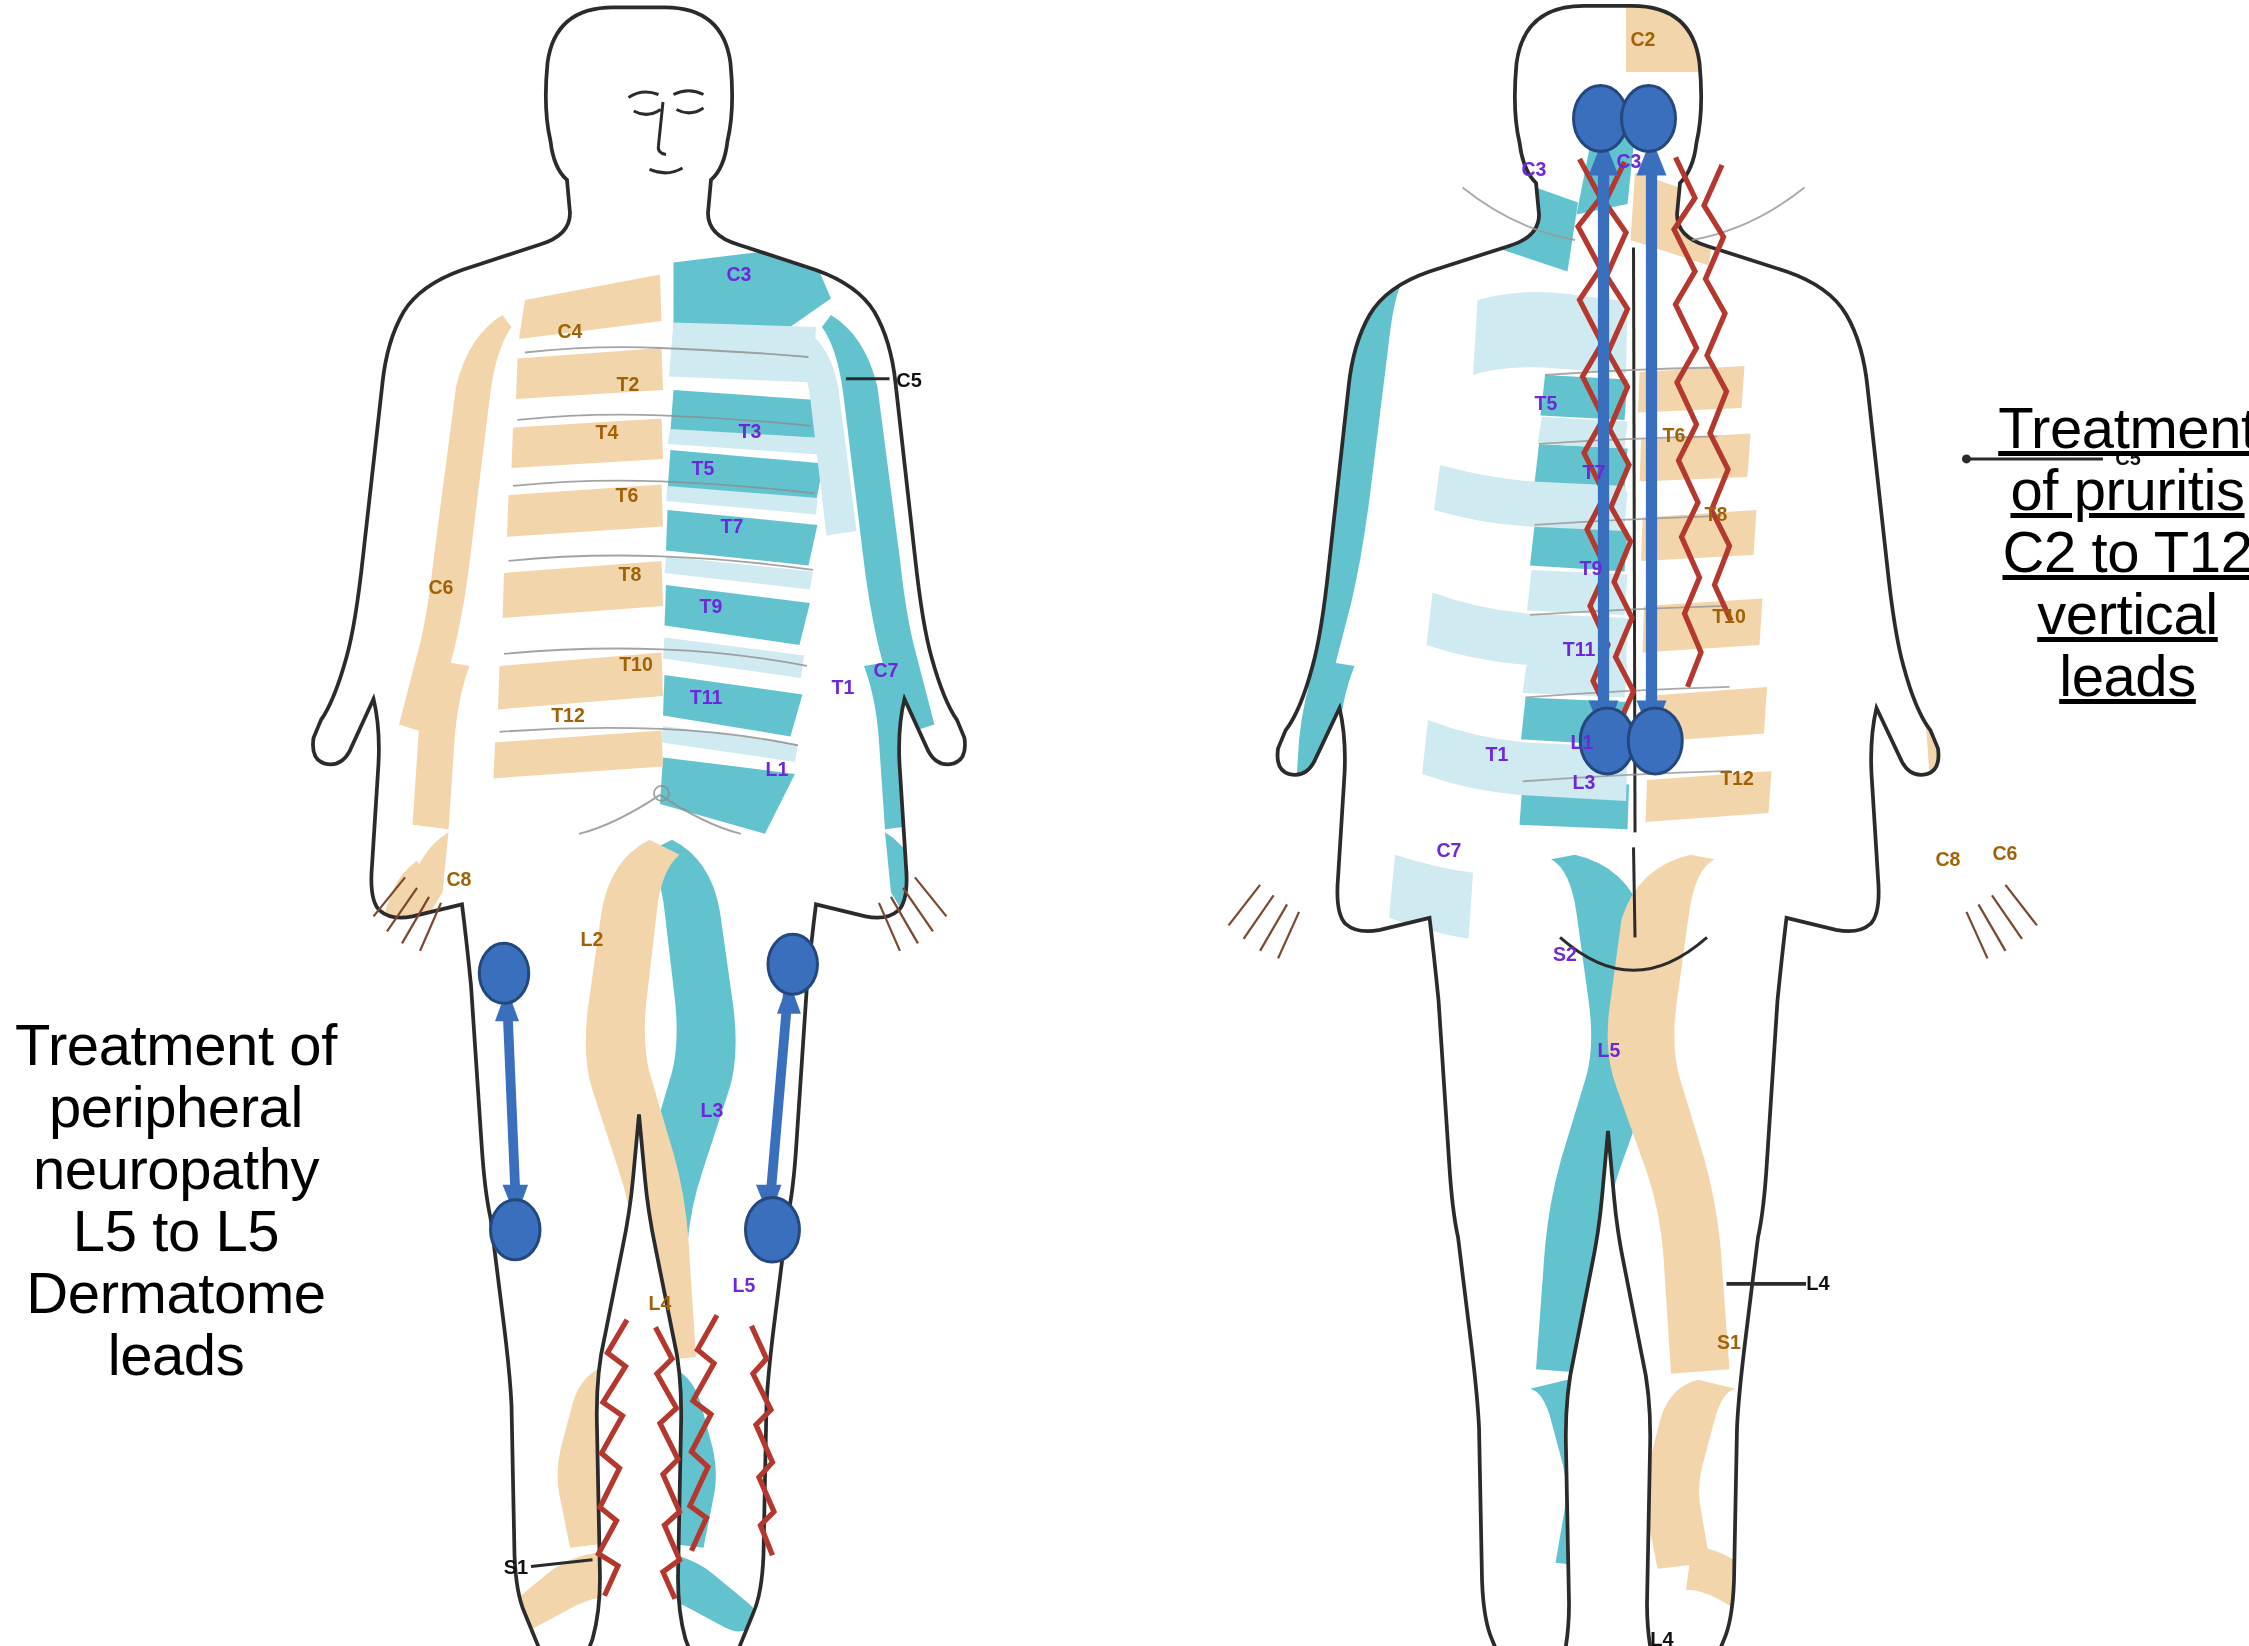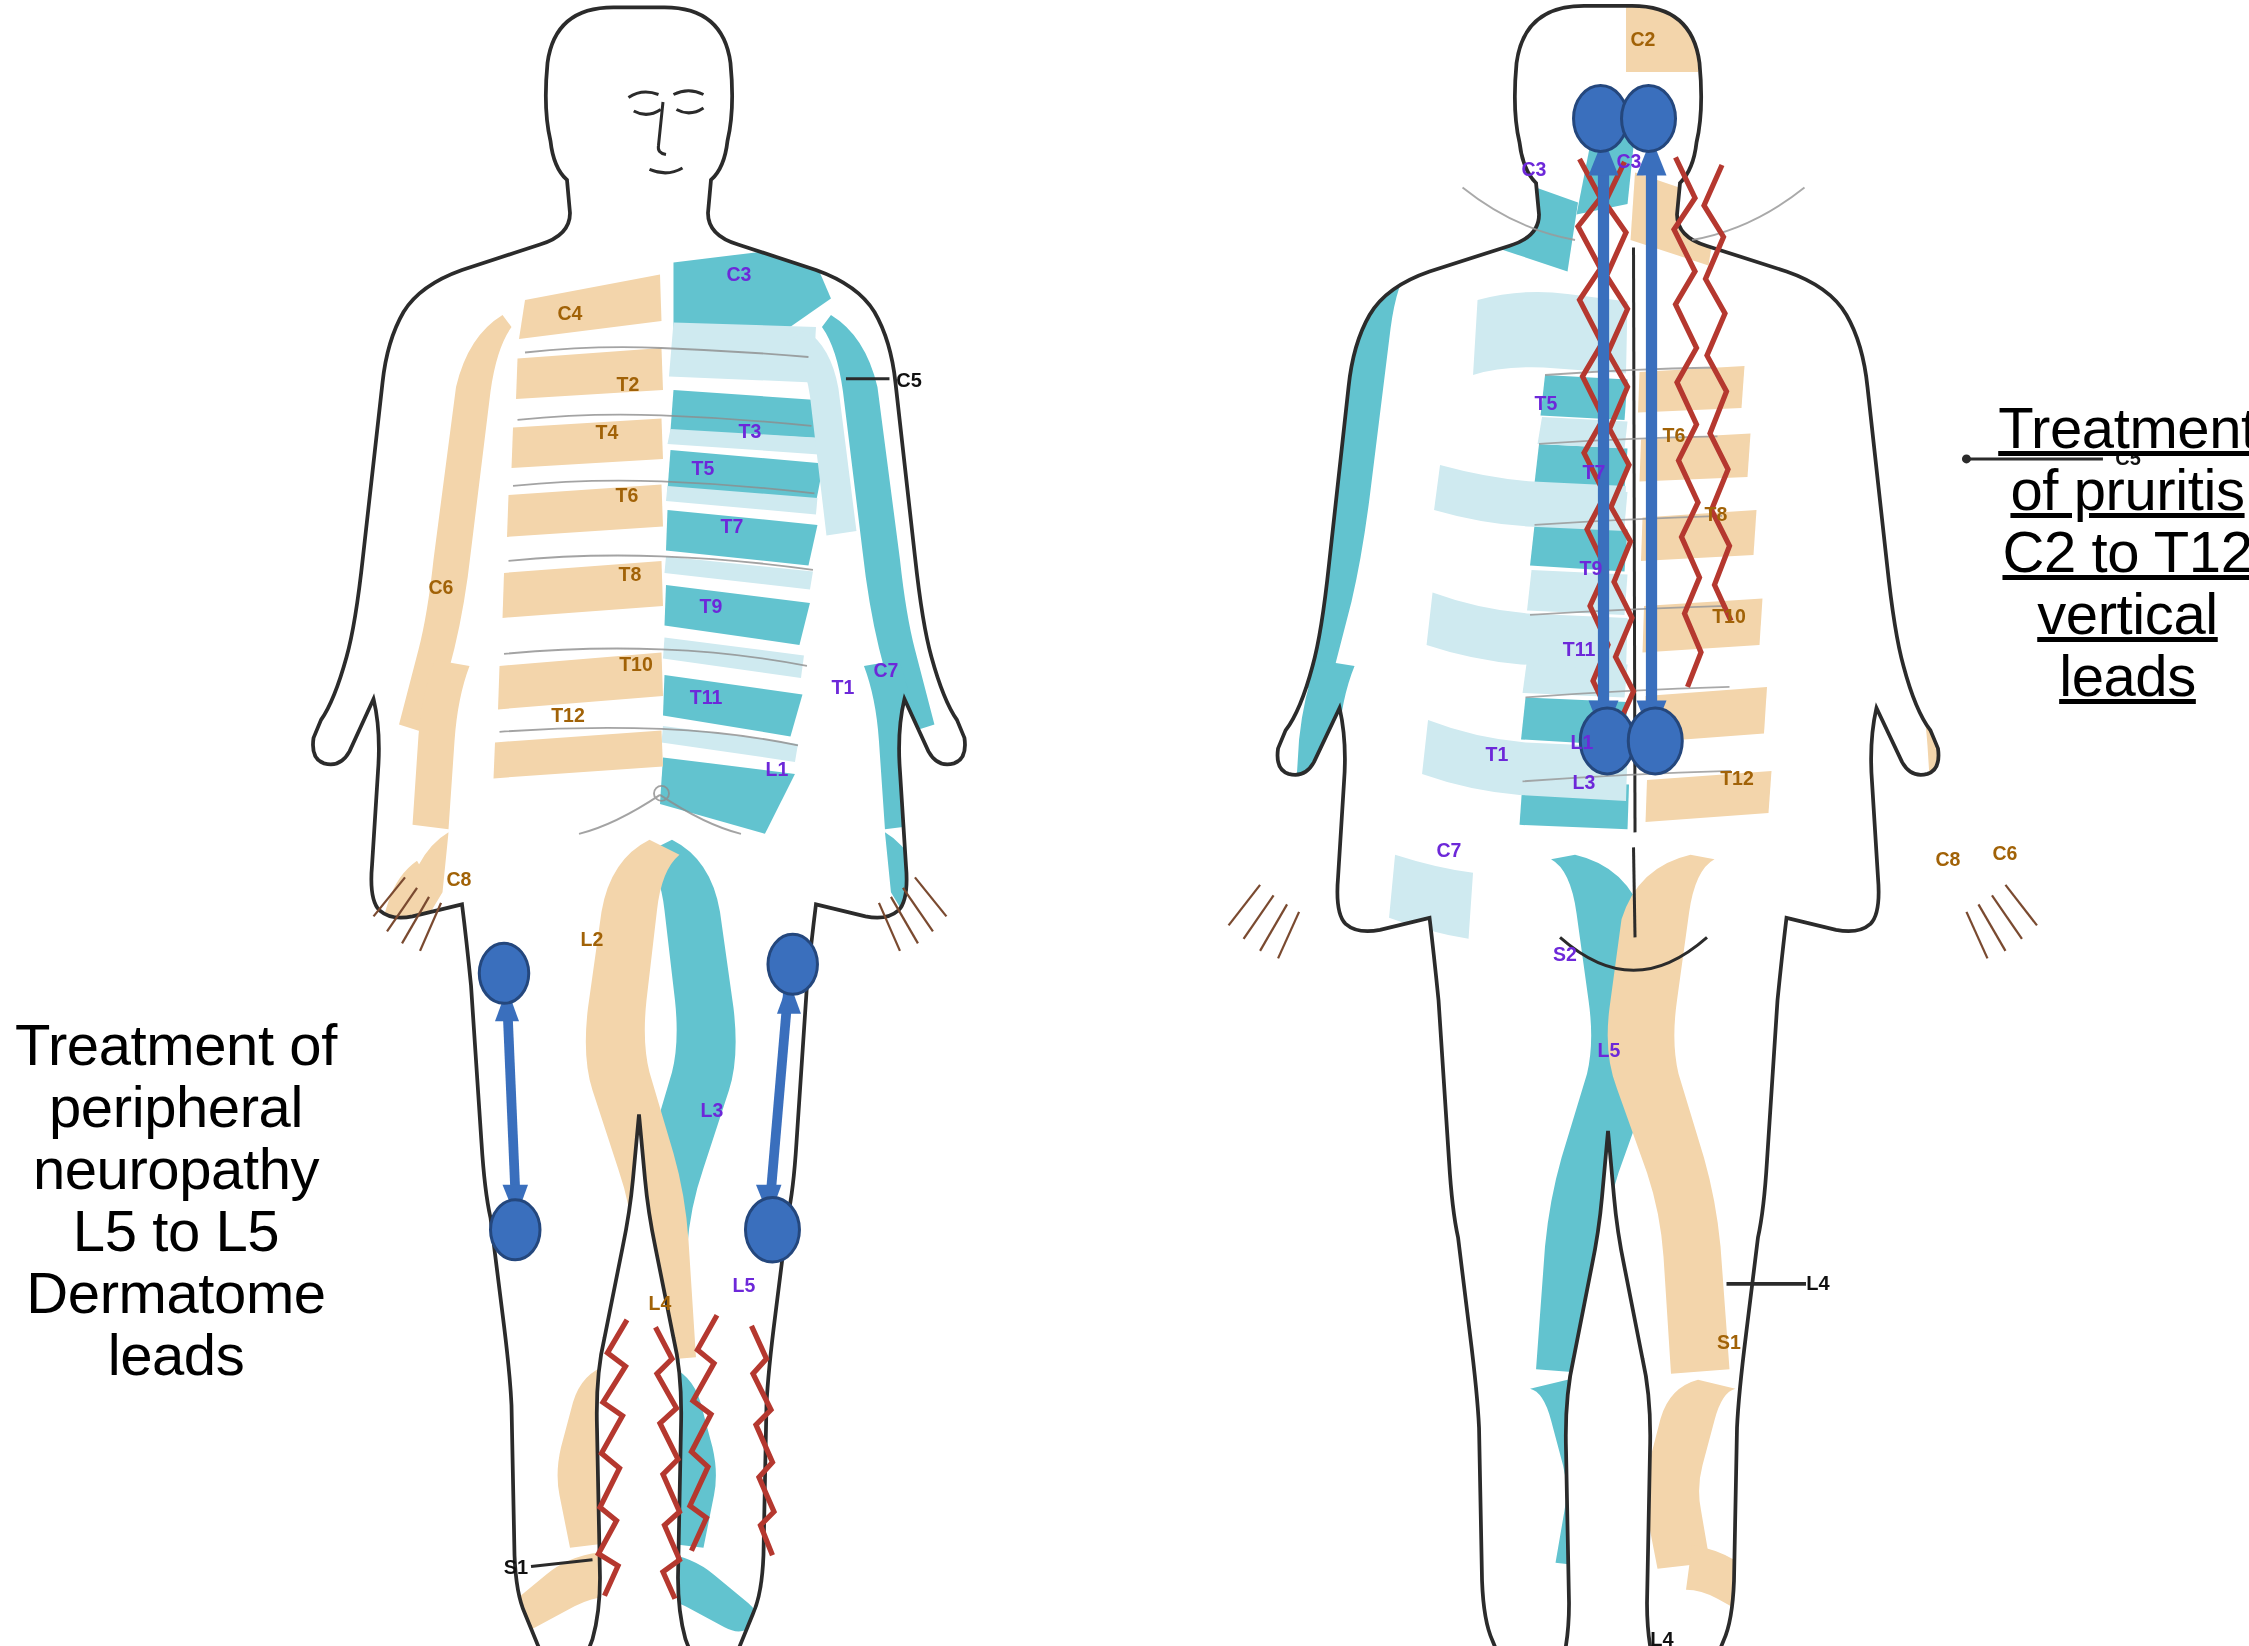--- a/index.html
+++ b/index.html
@@ -376,21 +376,21 @@
       <polygon points="582,984 562,934 602,934" fill="#3a6fbd"></polygon>
 
       <ellipse cx="514" cy="158" rx="36" ry="44" fill="#3a6fbd" stroke="#24477d" stroke-width="4"></ellipse>
       <ellipse cx="578" cy="158" rx="36" ry="44" fill="#3a6fbd" stroke="#24477d" stroke-width="4"></ellipse>
       <ellipse cx="523" cy="988" rx="36" ry="44" fill="#3a6fbd" stroke="#24477d" stroke-width="4"></ellipse>
       <ellipse cx="587" cy="988" rx="36" ry="44" fill="#3a6fbd" stroke="#24477d" stroke-width="4"></ellipse>
     </g>
   </svg>
 
   <div id="anterior-labels">
-      <div class="derm-label " style="left: 570px; top: 313px;">C4</div>
+      <div class="derm-label " style="left: 570px; top: 331px;">C4</div>
       <div class="derm-label teal" style="left: 739px; top: 274px;">C3</div>
       <div class="derm-label " style="left: 612px; top: 384px; margin-left: 16px;">T2</div>
       <div class="derm-label teal" style="left: 750px; top: 431px; text-align: center;">T3</div>
       <div class="derm-label " style="left: 607px; top: 432px; text-align: right;">T4</div>
       <div class="derm-label teal" style="left: 703px; top: 468px;">T5</div>
       <div class="derm-label " style="left: 627px; top: 495px;">T6</div>
       <div class="derm-label teal" style="left: 732px; top: 526px;">T7</div>
       <div class="derm-label " style="left: 630px; top: 574px;">T8</div>
       <div class="derm-label teal" style="left: 711px; top: 606px;">T9</div>
       <div class="derm-label " style="left: 636px; top: 664px;">T10</div>

